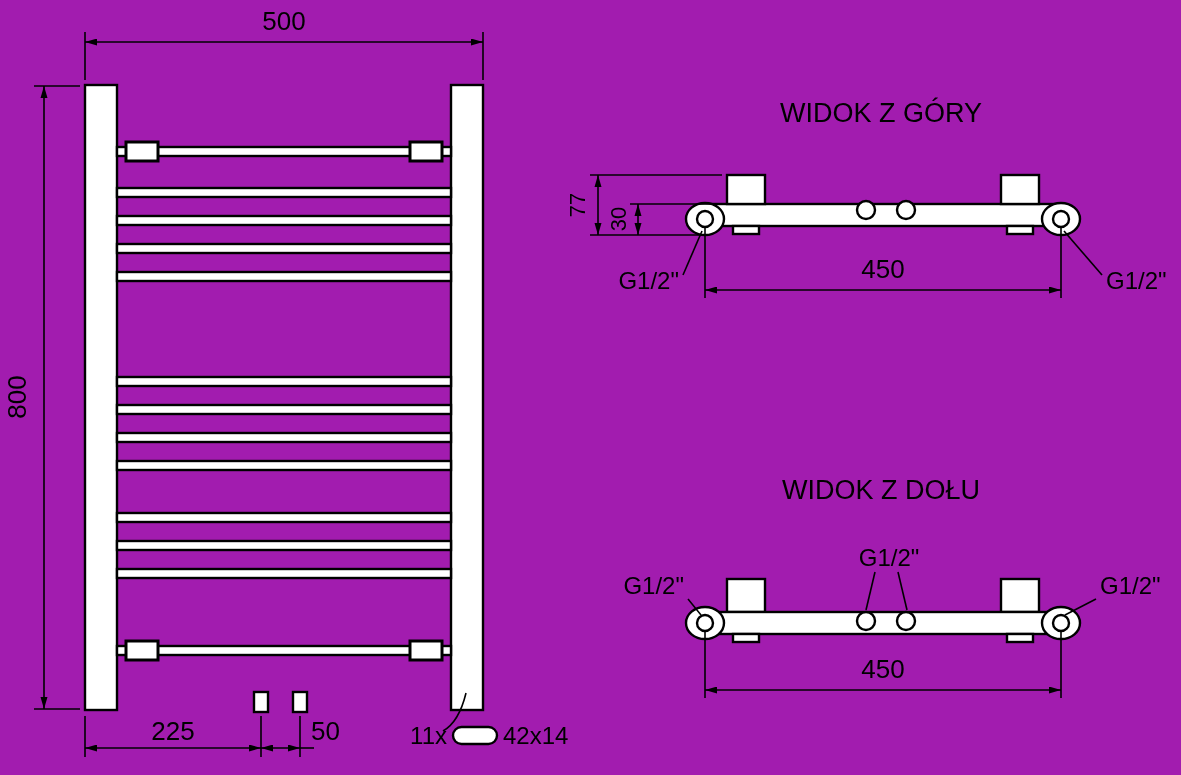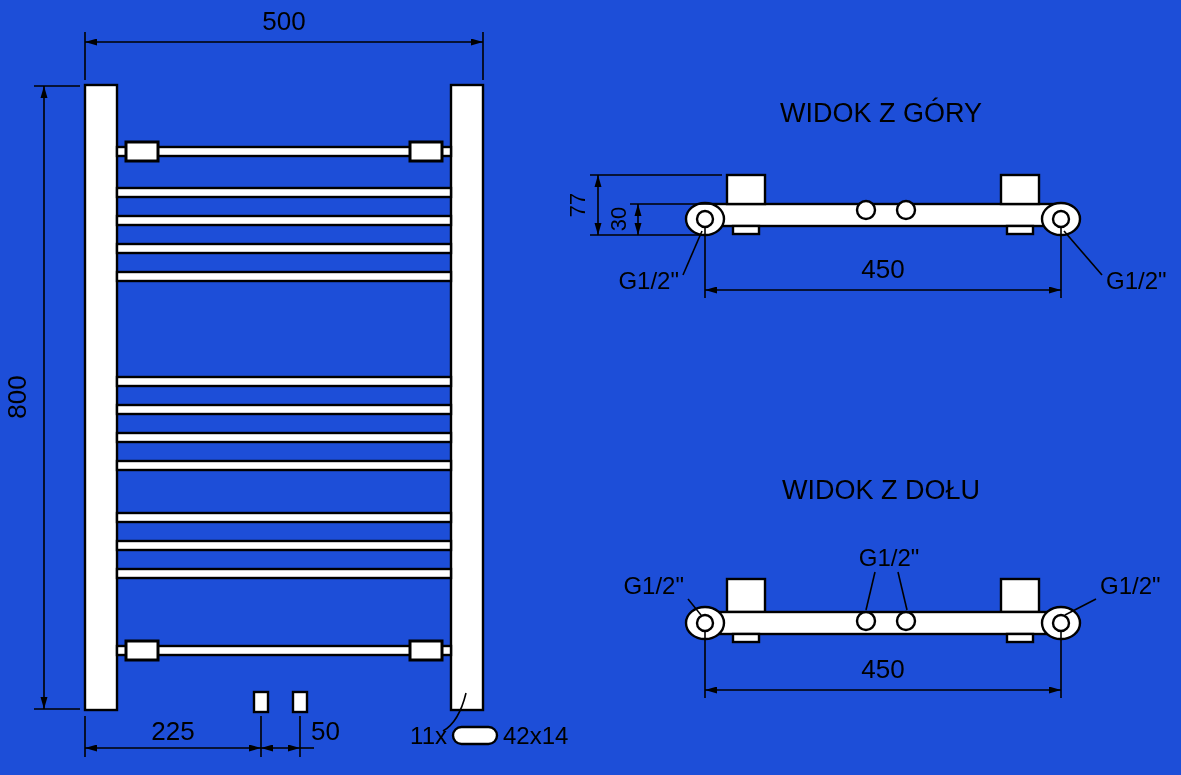--- a/index.html
+++ b/index.html
@@ -1,16 +1,16 @@
 <!DOCTYPE html>
 <html><head>
 <meta charset="utf-8">
 <style>
   html,body{margin:0;padding:0;background:#fff}
-  .page{width:1181px;height:775px;background:#1d4ed8;position:relative;overflow:hidden}
+  .page{width:1181px;height:775px;background:#a21caf;position:relative;overflow:hidden}
   svg{display:block}
   .obj{fill:#fff;stroke:#000;stroke-width:2.4}
   .objb{fill:#fff;stroke:#000;stroke-width:3}
   .dim{stroke:#000;stroke-width:1.6;fill:none}
   text{font-family:"Liberation Sans","DejaVu Sans",sans-serif;fill:#000}
   .t27{font-size:27px}
   .t26{font-size:26px}
   .t24{font-size:24px}
   .t22{font-size:22px}
 </style>

